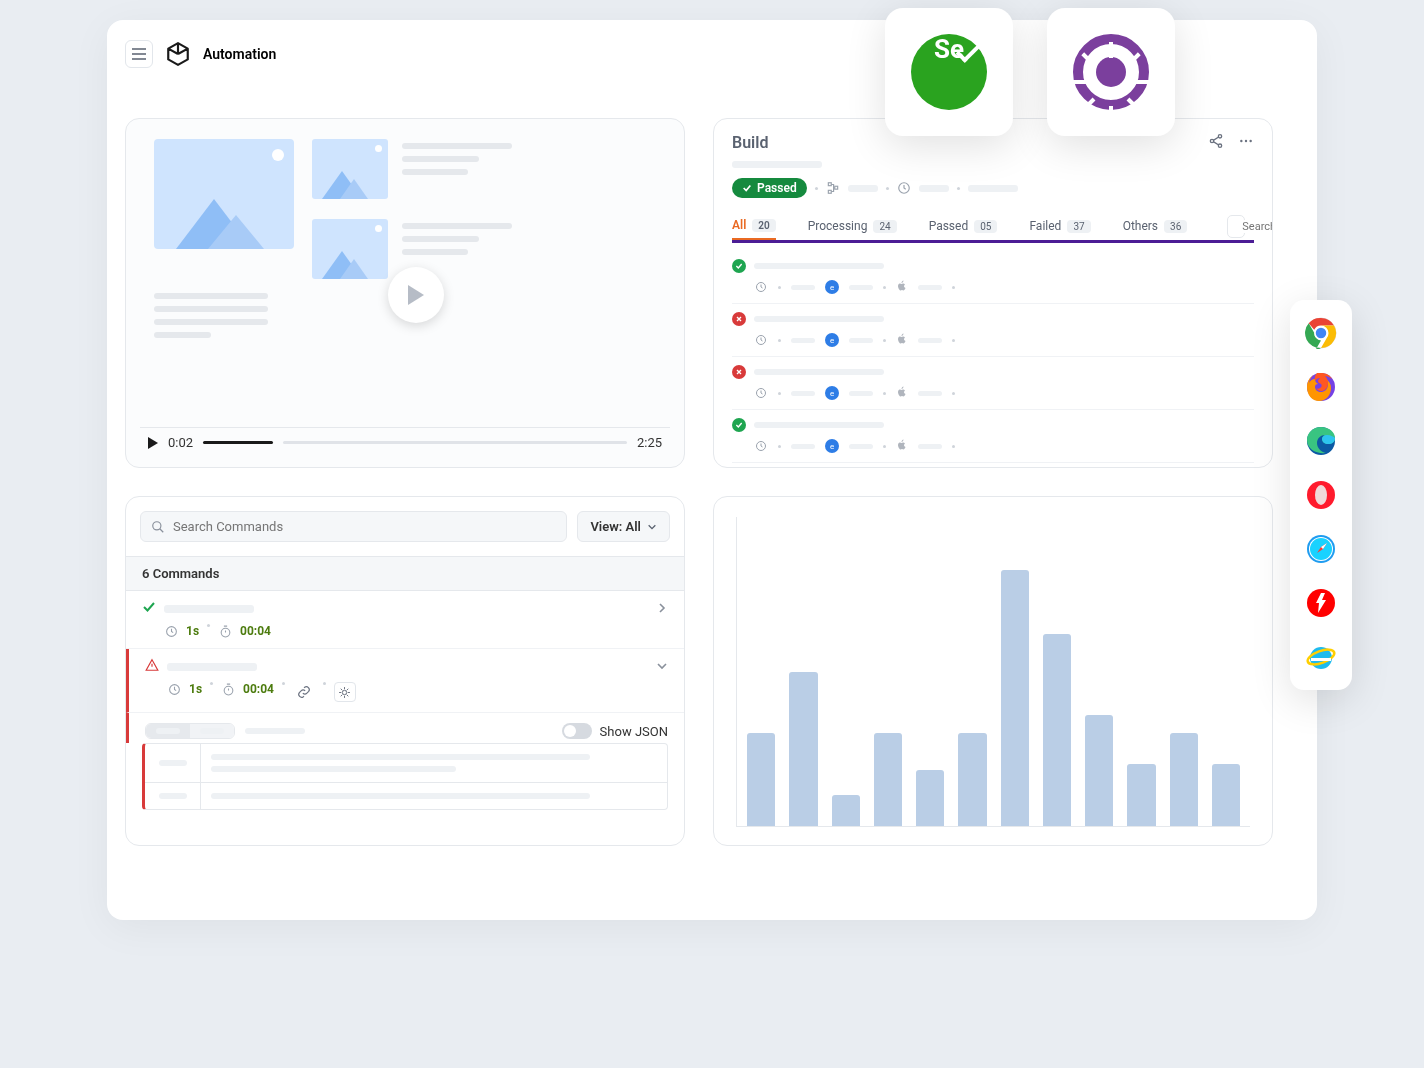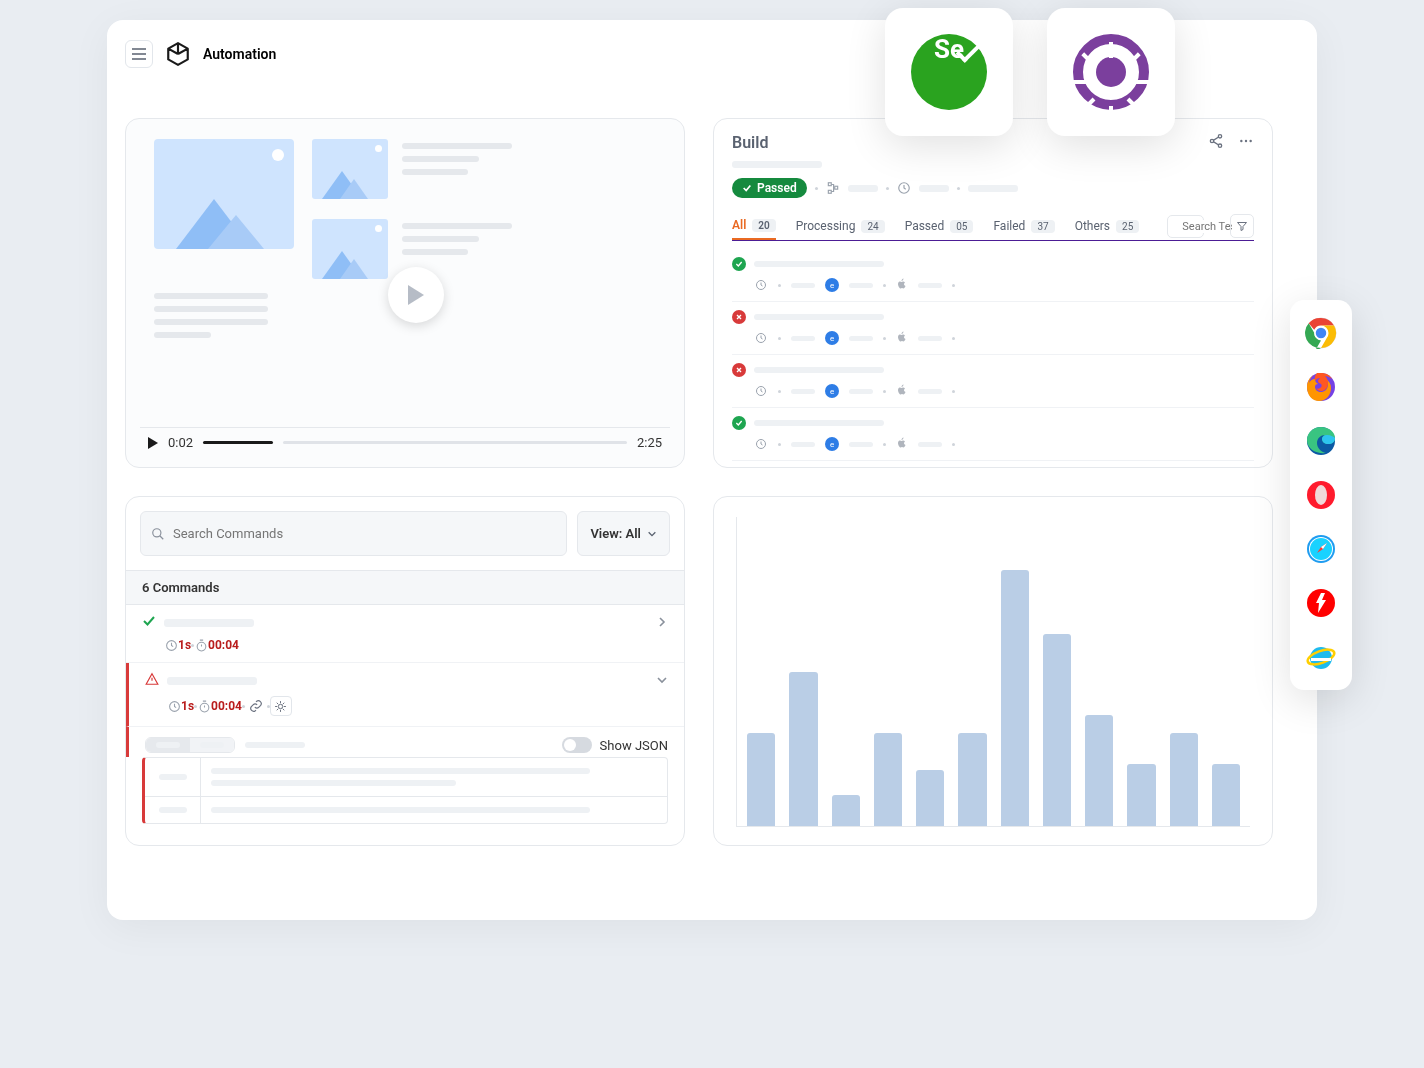--- a/index.html
+++ b/index.html
@@ -38,51 +38,51 @@
   .build{padding:14px 18px}
   .build-head{display:flex;align-items:flex-start;justify-content:space-between}
   .build-title{font-size:16px;font-weight:600;color:#5a6270}
   .build-icons{display:flex;gap:14px;color:#6b7280}
   .sk-line{background:#EEF1F4;border-radius:3px;height:7px}
   .sk-row{display:flex;align-items:center;gap:8px;margin-top:10px}
   .pill{background:#158a3e;color:#fff;font-size:12px;font-weight:600;padding:3px 10px;border-radius:12px;display:inline-flex;align-items:center;gap:5px}
   .pill svg{width:10px;height:10px}
   .mini-ico{width:14px;height:14px;color:#9aa2ad;display:inline-flex;align-items:center;justify-content:center}
   .dot{width:3px;height:3px;border-radius:50%;background:#cfd4da}
-  .tabs{display:flex;gap:20px;align-items:center;border-bottom:1px solid #4c1d95;margin-top:14px;font-size:12px;color:#5a6270}
+  .tabs{display:flex;gap:32px;align-items:center;border-bottom:3px solid #4c1d95;margin-top:14px;font-size:12px;color:#5a6270}
   .tab{padding:6px 0;display:flex;align-items:center;gap:6px;cursor:pointer}
   .tab.active{color:#e96a23;border-bottom:2px solid #e96a23;font-weight:600}
   .badge{font-size:10px;background:#EEF1F4;color:#5a6270;padding:1px 6px;border-radius:4px}
   .search-tests{flex:1;display:flex;align-items:center;gap:6px;border:1px solid #E5E8EC;border-radius:5px;padding:4px 8px;font-size:11px;color:#9aa2ad;margin-left:8px;min-width:0}
   .search-tests input{border:0;outline:0;font-size:11px;flex:1;min-width:50px}
   .filter-btn{width:24px;height:24px;border:1px solid #E5E8EC;border-radius:5px;display:flex;align-items:center;justify-content:center;color:#6b7280;margin-left:6px;cursor:pointer}
   .tests{margin-top:8px}
   .test{padding:8px 0;border-bottom:1px solid #F0F2F5}
   .test-top{display:flex;align-items:center;gap:8px}
   .st-ic{width:14px;height:14px;border-radius:50%;display:flex;align-items:center;justify-content:center;flex-shrink:0}
   .st-pass{background:#1ea550;color:#fff}
   .st-fail{background:#d83a3a;color:#fff}
   .test-meta{display:flex;align-items:center;gap:10px;margin-top:6px;padding-left:22px;font-size:10px;color:#9aa2ad}
   .chip{width:14px;height:14px;border-radius:50%;background:#2e7de6;color:#fff;display:flex;align-items:center;justify-content:center;font-size:8px}
   .apple{color:#b0b5bd}
 
   
   .cmd-head{display:flex;gap:10px;padding:14px}
-  .cmd-search{flex:1;display:flex;align-items:center;gap:8px;border:1px solid #E5E8EC;background:#F5F7F9;border-radius:6px;padding:14px 10px;color:#8a919c;font-size:13px}
+  .cmd-search{flex:1;display:flex;align-items:center;gap:8px;border:1px solid #E5E8EC;background:#F5F7F9;border-radius:6px;padding:7px 10px;color:#8a919c;font-size:13px}
   .cmd-search input{border:0;background:transparent;outline:0;font-size:13px;flex:1}
   .view-btn{display:flex;align-items:center;gap:6px;border:1px solid #E5E8EC;background:#F5F7F9;border-radius:6px;padding:7px 12px;font-size:13px;font-weight:600;cursor:pointer}
   .cmd-sub{background:#F5F7F9;border-top:1px solid #E5E8EC;border-bottom:1px solid #E5E8EC;padding:9px 16px;font-size:13px;font-weight:600}
   .cmd-item{border-bottom:1px solid #F0F2F5;padding:8px 16px 10px 16px}
   .cmd-item.warn{border-left:3px solid #d83a3a}
   .cmd-row1{display:flex;align-items:center;justify-content:space-between}
   .cmd-left{display:flex;align-items:center;gap:8px}
   .chk{color:#1ea550}
   .wrn{color:#d83a3a}
   .chev{color:#8a919c}
-  .cmd-time{display:flex;align-items:center;gap:0;font-size:12px;color:#b91c1c;margin-top:6px;padding-left:22px}
+  .cmd-time{display:flex;align-items:flex-start;gap:8px;font-size:12px;color:#4d7c0f;margin-top:6px;padding-left:22px}
   .bx{width:22px;height:20px;border:1px solid #E2E6EB;border-radius:4px;display:flex;align-items:center;justify-content:center;color:#6b7280}
   .json-row{display:flex;align-items:center;justify-content:space-between;padding:10px 16px 4px 16px;border-left:3px solid #d83a3a}
   .pillbox{border:1px solid #E5E8EC;border-radius:6px;display:flex;overflow:hidden}
   .pillbox span{padding:4px 10px;background:#F1F3F6}
   .pillbox span:first-child{background:#E6E9ED}
   .toggle{width:30px;height:16px;border-radius:10px;background:#D6DAE0;position:relative;display:inline-block;margin-right:8px;vertical-align:middle}
   .toggle:before{content:"";position:absolute;left:2px;top:2px;width:12px;height:12px;background:#fff;border-radius:50%}
   .table-mock{margin:0 16px 12px 16px;border:1px solid #E5E8EC;border-left:3px solid #d83a3a;border-radius:4px}
   .tm-row{display:flex;border-bottom:1px solid #E5E8EC}
   .tm-row:last-child{border-bottom:0}
@@ -243,21 +243,21 @@
         <div class="tab">
             <span>Passed</span>
             <span class="badge">05</span>
           </div>
         <div class="tab">
             <span>Failed</span>
             <span class="badge">37</span>
           </div>
         <div class="tab">
             <span>Others</span>
-            <span class="badge">25</span>
+            <span class="badge">36</span>
           </div>
         <div class="search-tests">
           <svg width="12" height="12" viewBox="0 0 24 24" fill="none" stroke="currentColor" stroke-width="2">
               <circle cx="10" cy="10" r="7"></circle>
               <path d="M21 21l-6-6"></path>
             </svg>
           <input placeholder="Search Tests" style="">
         </div>
         <div class="filter-btn">
             <svg width="12" height="12" viewBox="0 0 24 24" fill="none" stroke="currentColor" stroke-width="2">

